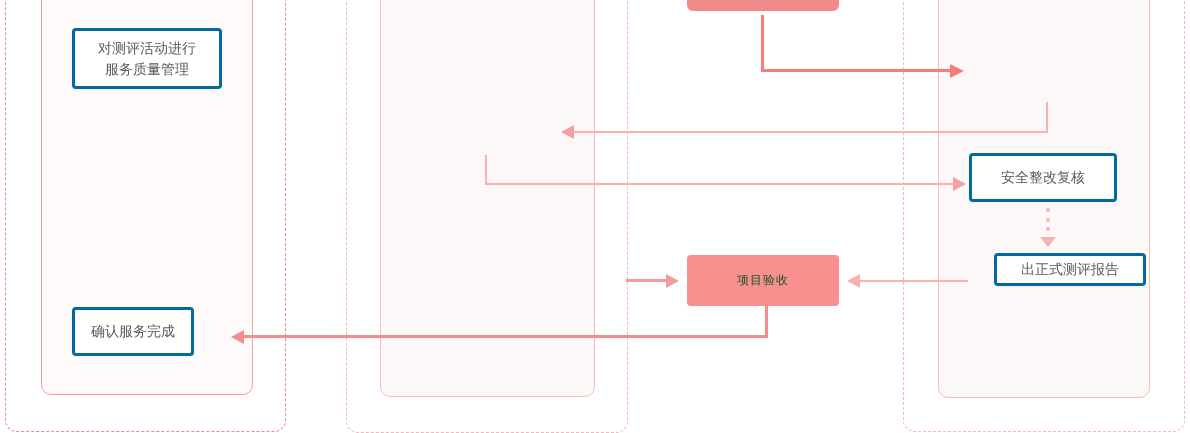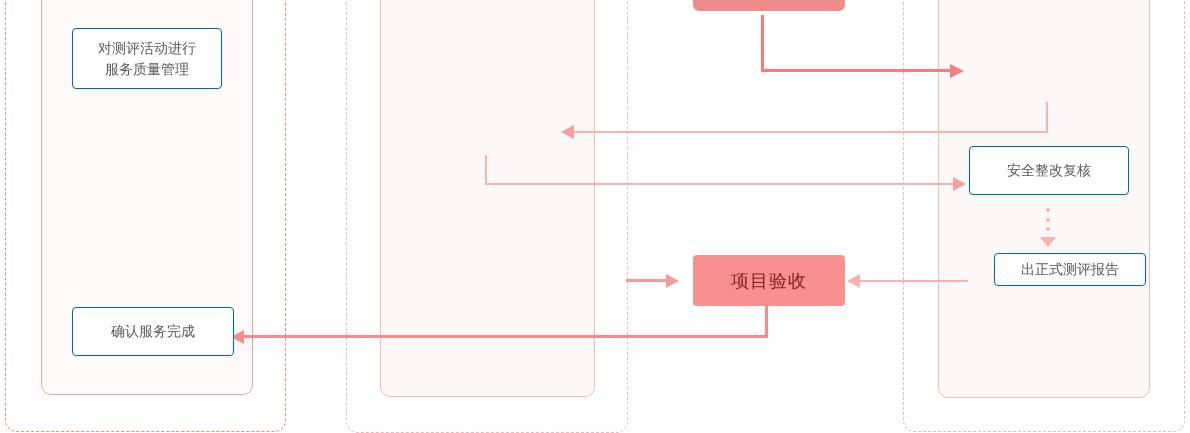--- a/index.html
+++ b/index.html
@@ -11,27 +11,27 @@
   .outer-dashed{position:absolute;border:1px dashed #f8b6b6;border-radius:12px;background:transparent;}
   .outer-dashed.strong{border-color:#f08a8a;}
   .inner-panel{position:absolute;border:1px solid #f6bcbc;border-radius:10px;background:#fdf8f8;}
   .inner-panel.strong{border-color:#f59e9e;background:#fefafa;}
   
   .node{
     position:absolute;display:flex;align-items:center;justify-content:center;
     text-align:center;white-space:pre-line;box-sizing:border-box;
   }
   .node.plain{
-    background:#ffffff;border:1px solid #0369a1;border-radius:4px;
+    background:#ffffff;border:3px solid #0369a1;border-radius:4px;
     color:#5a5a5a;font-size:14px;line-height:21px;
     box-shadow:0 1px 3px rgba(0,0,0,0.05);
   }
   .node.filled{
     background:#f89090;border:none;border-radius:4px;
-    color:#7f1d1d;font-size:18px;letter-spacing:1px;margin-left:6px;
+    color:#14532d;font-size:12px;letter-spacing:1px;
   }
   .node.filled-partial{
     background:#ef8b8b;border:none;border-radius:6px;
   }
   
   .line{position:absolute;}
   .c-strong{background:#f47e7e;}
   .c-mid{background:#f48c8c;}
   .c-med{background:#f59b9b;}
   .c-light{background:#f8b2b2;}
@@ -84,23 +84,23 @@
 
   <div class="line c-mid" style="left:765px;top:306px;width:3px;height:31px;"></div>
   <div class="line c-mid" style="left:244px;top:335px;width:524px;height:3px;"></div>
   <div class="arrow ar-left-mid" style="left:231px;top:330px;"></div>
 
   <div class="node filled filled-partial" style="left:687px;top:-20px;width:152px;height:31px;"></div>
 
   <div class="node plain" style="left:72px;top:28px;width:150px;height:61px;">对测评活动进行
 服务质量管理</div>
 
-  <div class="node plain" style="left:72px;top:307px;width:162px;height:49px;">确认服务完成</div>
+  <div class="node plain" style="left:72px;top:307px;width:122px;height:49px;">确认服务完成</div>
 
 
   <div class="node filled" style="left:687px;top:255px;width:152px;height:51px;">项目验收</div>
 
 
-  <div class="node plain" style="left:969px;top:146px;width:160px;height:49px;">安全整改复核</div>
+  <div class="node plain" style="left:969px;top:153px;width:148px;height:49px;">安全整改复核</div>
 
   <div class="node plain" style="left:969px;top:253px;width:152px;height:33px;margin-left:25px;">出正式测评报告</div>
 
 </div>
 
 </body></html>

